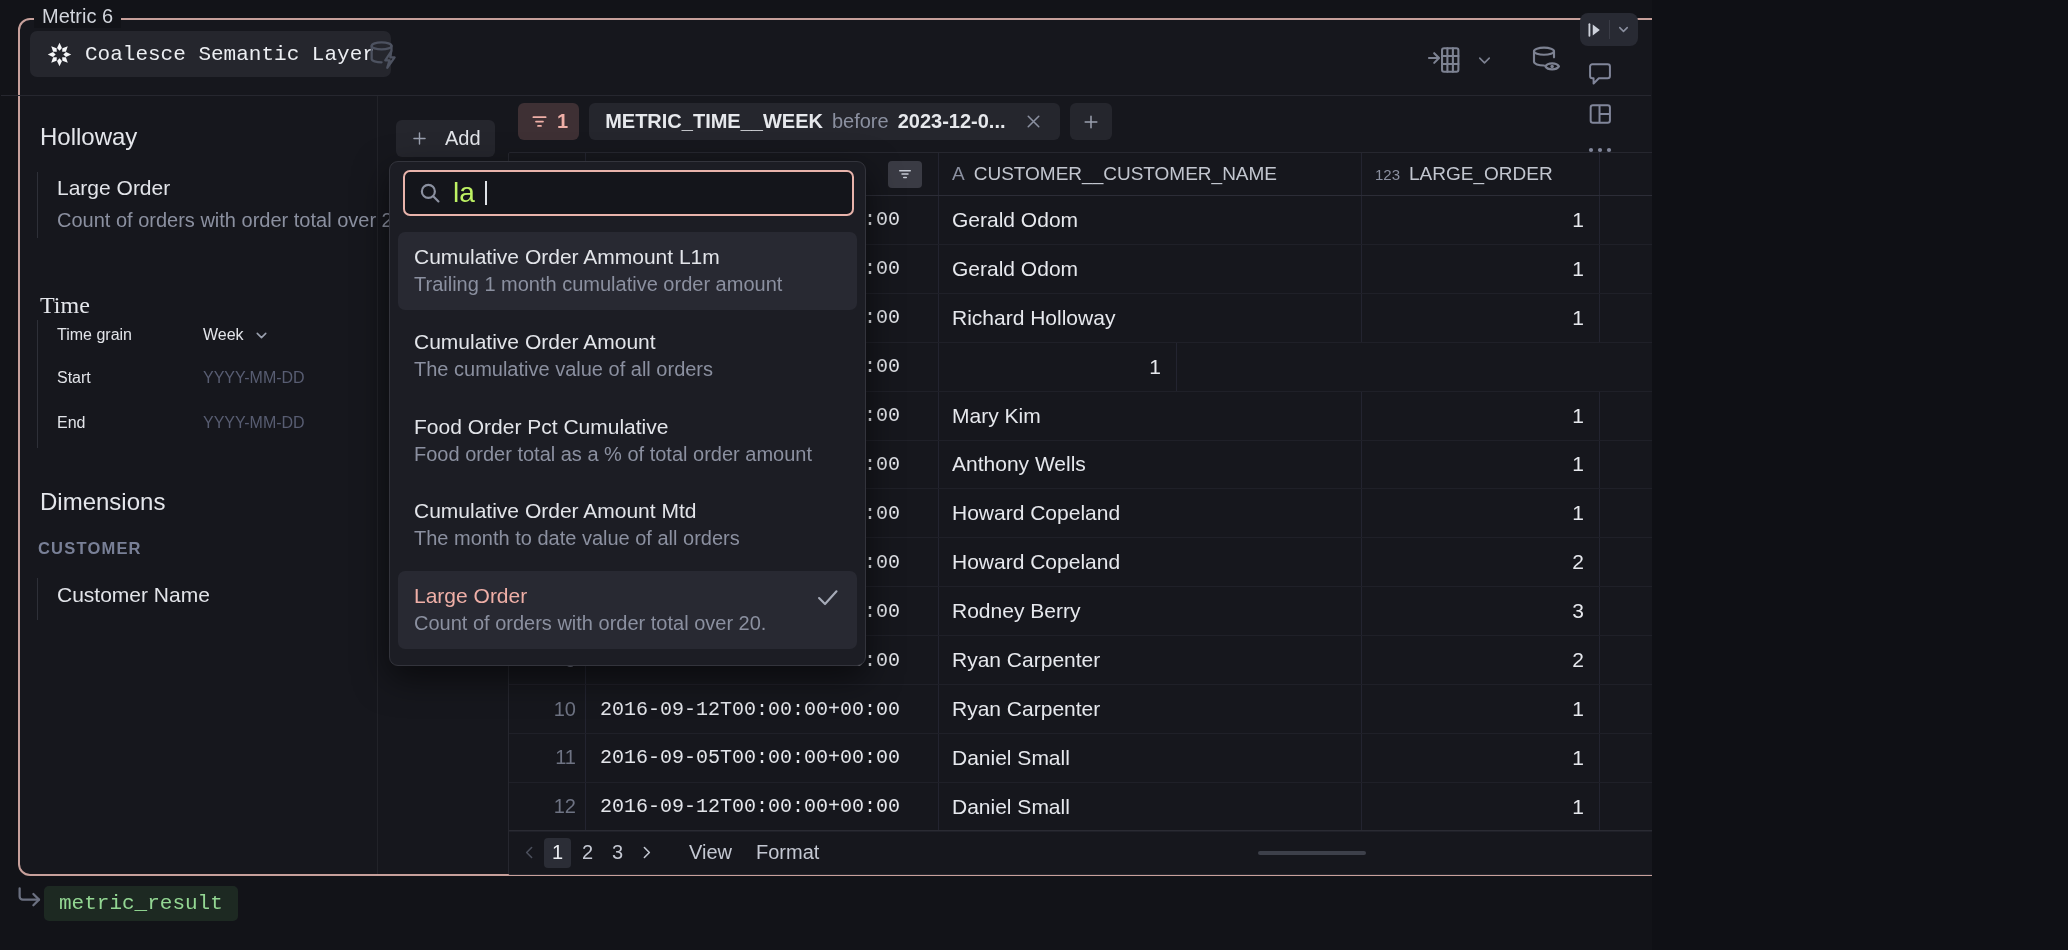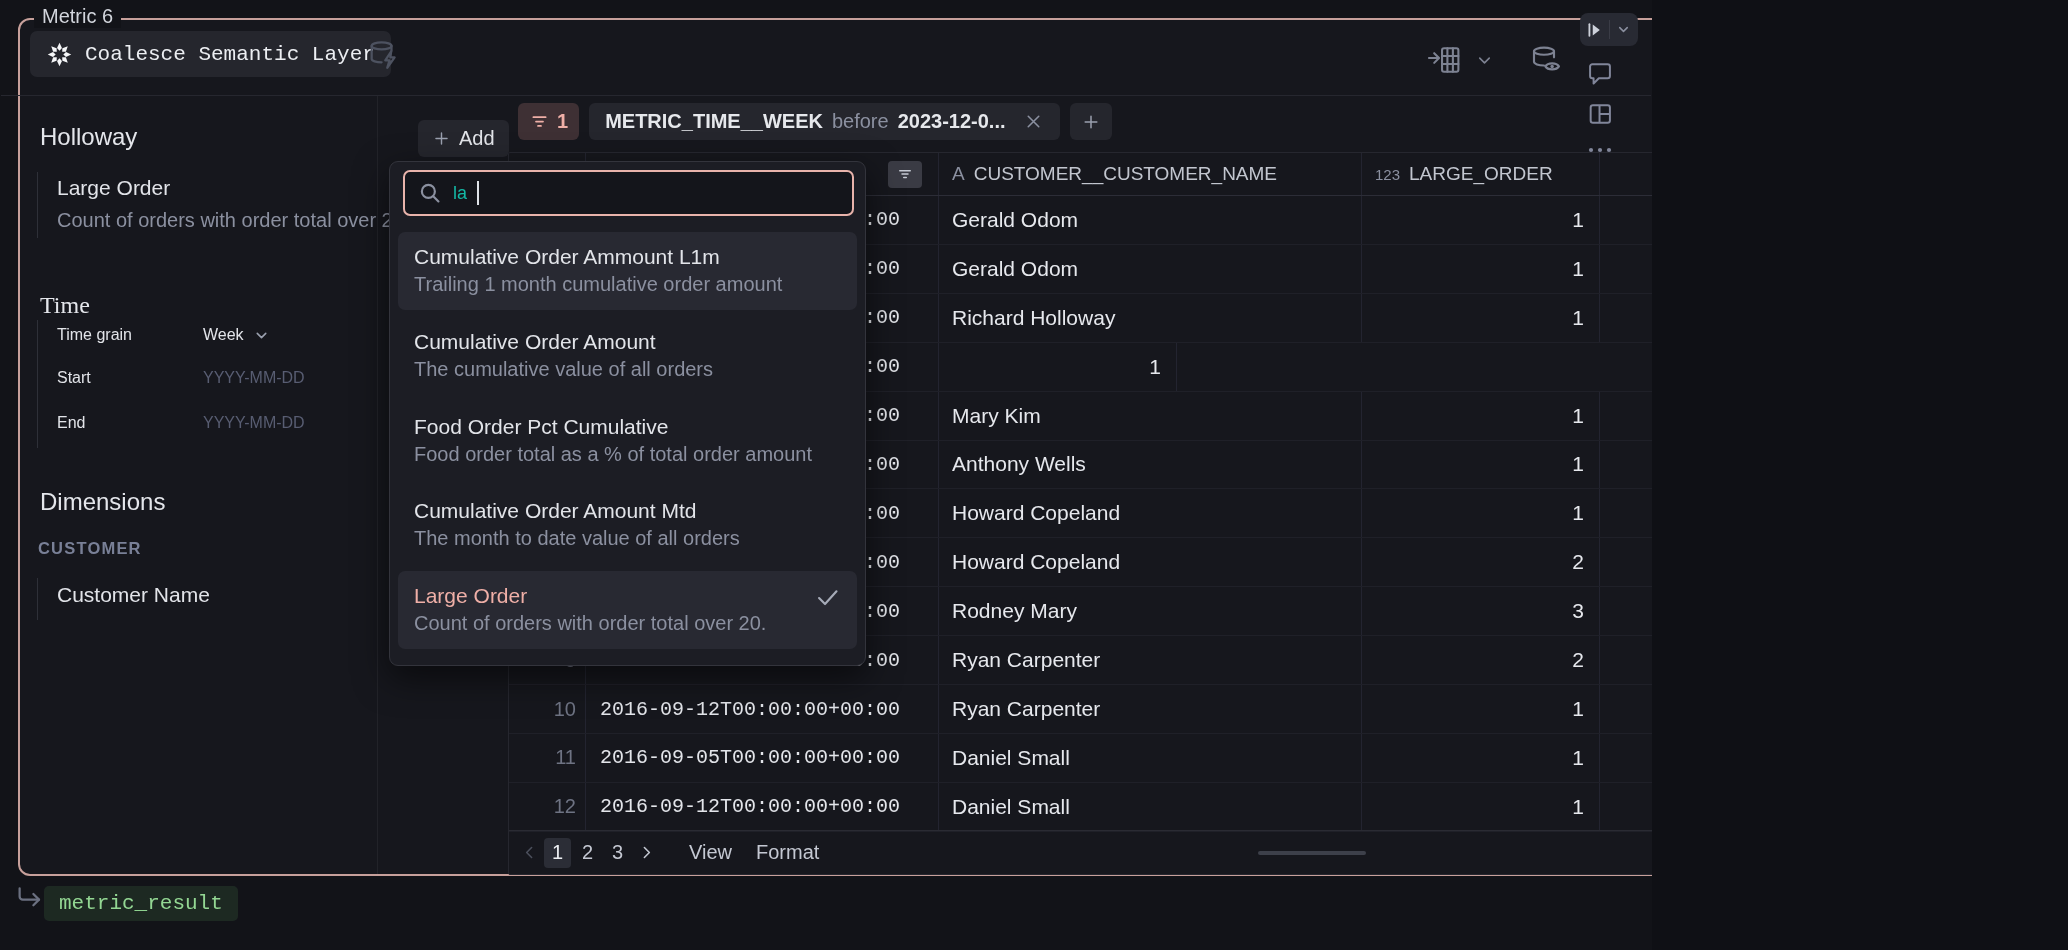--- a/index.html
+++ b/index.html
@@ -28,21 +28,21 @@
   .sb-line { position:absolute; left:37px; width:1px; background:#2e3038; }
   .sb-desc { color:#8b90a0; font-size:20px; white-space:nowrap; }
   .sb-row { position:absolute; left:57px; display:flex; }
   .sb-row .lab { width:146px; color:#e2e4e9; }
   .sb-row .val { color:#e2e4e9; display:flex; align-items:center; gap:9px; }
   .sb-row .ph { color:#585d72; }
   .sb-cat { font-size:16.5px; font-weight:700; letter-spacing:1.2px; color:#798097; }
 
   
   .add-btn { position:absolute; left:396px; top:120px; height:37px; display:flex; align-items:center;
-             gap:8px; padding:0 14px; background:#25262d; border-radius:6px; font-size:20px; color:#e2e4e9;margin-left:22px; }
+             gap:16px; padding:0 14px; background:#25262d; border-radius:6px; font-size:20px; color:#e2e4e9; }
   .add-btn .plus { color:#9aa0af; }
   .fchips { position:absolute; left:518px; top:103px; height:37px; display:flex; gap:10px; }
   .fcount { display:flex; align-items:center; gap:7px; padding:0 11px; background:#3e3034; border-radius:6px;
             color:#efafa7; font-size:20px; font-weight:600; }
   .fmain { display:flex; align-items:center; gap:9px; padding:0 16px; background:#25262d; border-radius:6px; font-size:20px; }
   .fmain .fld { font-weight:700; color:#e6e8ec; }
   .fmain .op { color:#8b90a0; }
   .fmain .x { margin-left:8px; color:#8b90a0; display:flex; }
   .fplus { width:42px; display:flex; align-items:center; justify-content:center; background:#25262d;
            border-radius:6px; color:#9aa0af; }
@@ -80,21 +80,21 @@
   .ft-link { margin-left:24px; }
   .hscroll { position:absolute; left:749px; top:20px; width:108px; height:4px; border-radius:2px; background:#3d404a; }
   .ft-right { margin-left:auto; display:flex; align-items:center; gap:13px; color:#b9bdc8; }
   .ft-rows { color:#c4c8d2; }
 
   
   .dd { position:absolute; left:389px; top:161px; width:477px; height:505px; background:#1c1d24;
         border:1px solid #33343c; border-radius:9px; box-shadow:0 12px 34px rgba(0,0,0,.55); z-index:20; }
   .dd-search { position:absolute; left:13px; top:8px; width:451px; height:46px; background:#14151b;
                border:2px solid #e8b3ab; border-radius:7px; display:flex; align-items:center; padding:0 12px; gap:10px; }
-  .dd-search .q { font-size:18px; color:#14b8a6; }
+  .dd-search .q { font-size:28px; color:#bef264; }
   .caret { width:2px; height:24px; background:#dfe2e8; display:inline-block; animation:none; }
   .dd-items { position:absolute; left:8px; right:8px; top:70px; }
   .dd-item { position:relative; height:78px; margin-bottom:6.8px; border-radius:7px; padding:11px 16px 0; }
   .dd-item.hl { background:#282932; }
   .dd-item .ti { font-size:21px; color:#e2e4e9; line-height:28px; }
   .dd-item.sel .ti { color:#efafa7; }
   .dd-item .de { font-size:20px; color:#8b90a0; line-height:27px; }
   .dd-item .chk { position:absolute; right:16px; top:13px; color:#a6abb8; }
 
   
@@ -310,21 +310,21 @@
         <div class="trow">
           <div class="tc c-num">7</div>
           <div class="tc c-date">2016-08-22T00:00:00+00:00</div>
           <div class="tc c-cust">Howard Copeland</div>
           <div class="tc c-val">2</div>
           <div class="tc c-fill"></div>
         </div>
         <div class="trow">
           <div class="tc c-num">8</div>
           <div class="tc c-date">2016-08-22T00:00:00+00:00</div>
-          <div class="tc c-cust">Rodney Mary</div>
+          <div class="tc c-cust">Rodney Berry</div>
           <div class="tc c-val">3</div>
           <div class="tc c-fill"></div>
         </div>
         <div class="trow">
           <div class="tc c-num">9</div>
           <div class="tc c-date">2016-08-29T00:00:00+00:00</div>
           <div class="tc c-cust">Ryan Carpenter</div>
           <div class="tc c-val">2</div>
           <div class="tc c-fill"></div>
         </div>

